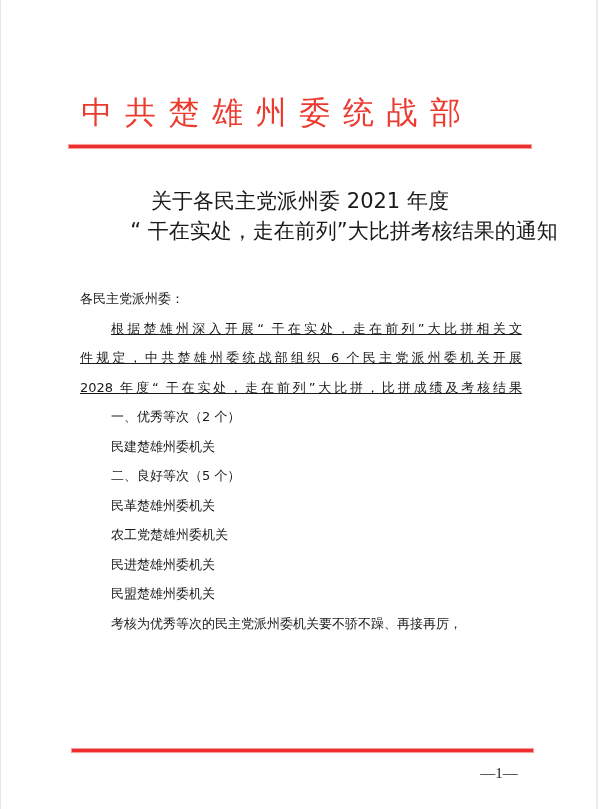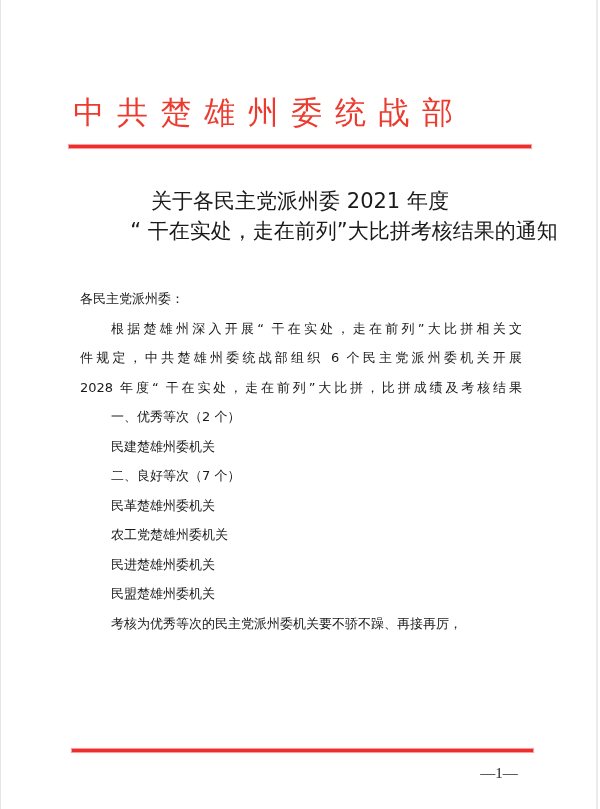--- a/index.html
+++ b/index.html
@@ -22,21 +22,21 @@
       background: #e6e6e6;
     }
     .page-edge-right {
       position: absolute;
       right: 2px; top: 0;
       width: 2px; height: 809px;
       background: #ebebeb;
     }
     .red-header {
       position: absolute;
-      left: 0;
+      left: 8px;
       top: 92px;
       width: 527px;
       text-align: center;
       color: #ec3a2f;
       font-size: 31px;
       line-height: 40px;
       letter-spacing: 12.6px;
       text-indent: 12px;
       font-family: "DejaVu Sans", sans-serif;
     }
@@ -80,20 +80,21 @@
       display: block;
       white-space: nowrap;
       height: 29.5px;
     }
     .body-text .indent {
       padding-left: 31px;
     }
     .body-text .justify {
       text-align: justify;
       text-align-last: justify;
+      text-decoration: underline;
     }
     .page-number {
       position: absolute;
       left: 474px;
       top: 763px;
       width: 50px;
       text-align: center;
       font-family: "Liberation Serif", serif;
       font-size: 15px;
       line-height: 20px;
@@ -115,21 +116,21 @@
 <div class="body-text">
   <span class="line">各民主党派州委：</span>
 
   <span class="line indent justify">根据楚雄州深入开展“ 干在实处，走在前列”大比拼相关文</span>
   <span class="line justify">件规定，中共楚雄州委统战部组织 6 个民主党派州委机关开展</span>
   <span class="line justify">2028 年度“ 干在实处，走在前列”大比拼，比拼成绩及考核结果</span>
 
   <span class="line indent">一、优秀等次（2 个）</span>
   <span class="line indent">民建楚雄州委机关</span>
 
-  <span class="line indent">二、良好等次（7 个）</span>
+  <span class="line indent">二、良好等次（5 个）</span>
   <span class="line indent">民革楚雄州委机关</span>
   <span class="line indent">农工党楚雄州委机关</span>
   <span class="line indent">民进楚雄州委机关</span>
   <span class="line indent">民盟楚雄州委机关</span>
 
   <span class="line indent">考核为优秀等次的民主党派州委机关要不骄不躁、再接再厉，</span>
 </div>
 
 <div class="red-rule bottom"></div>
 <div class="page-number">—1—</div>

